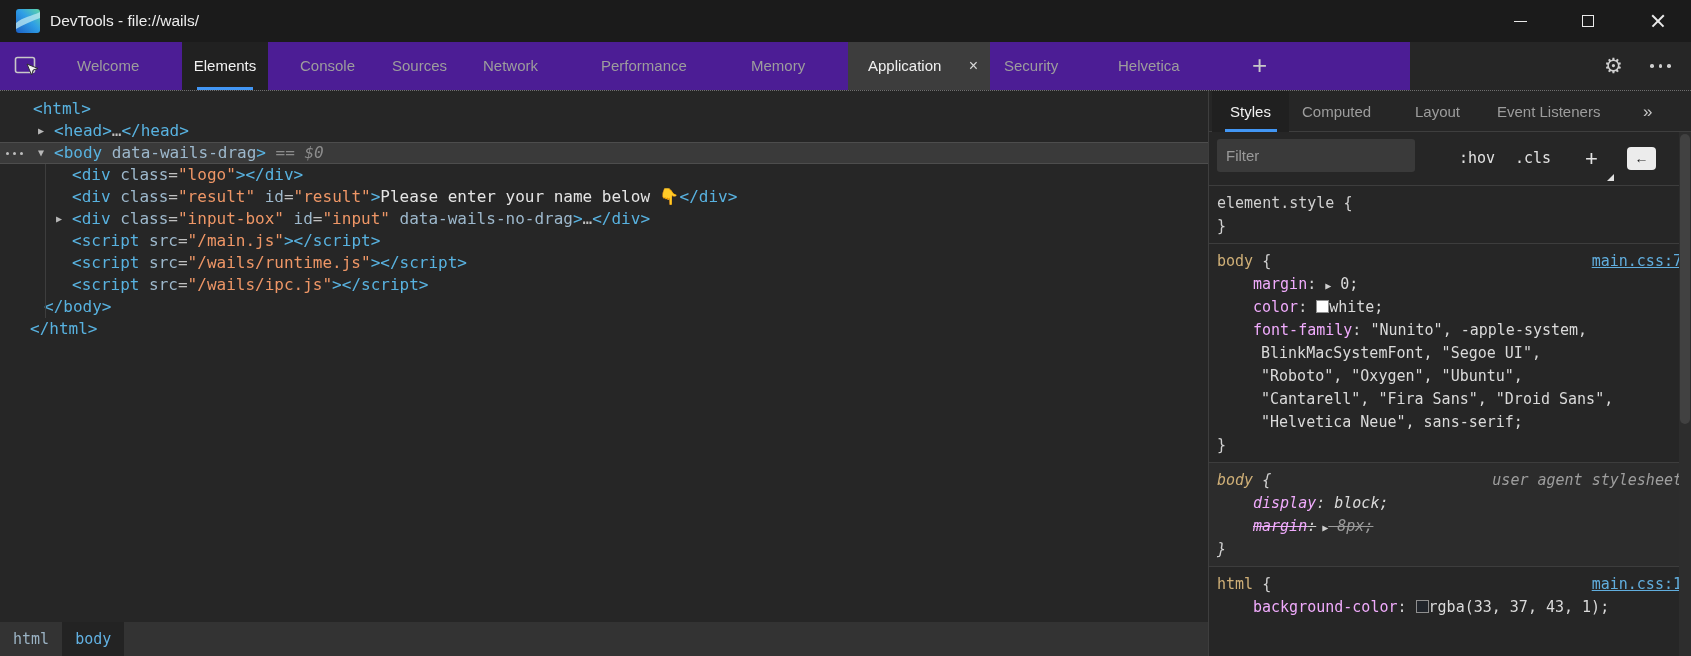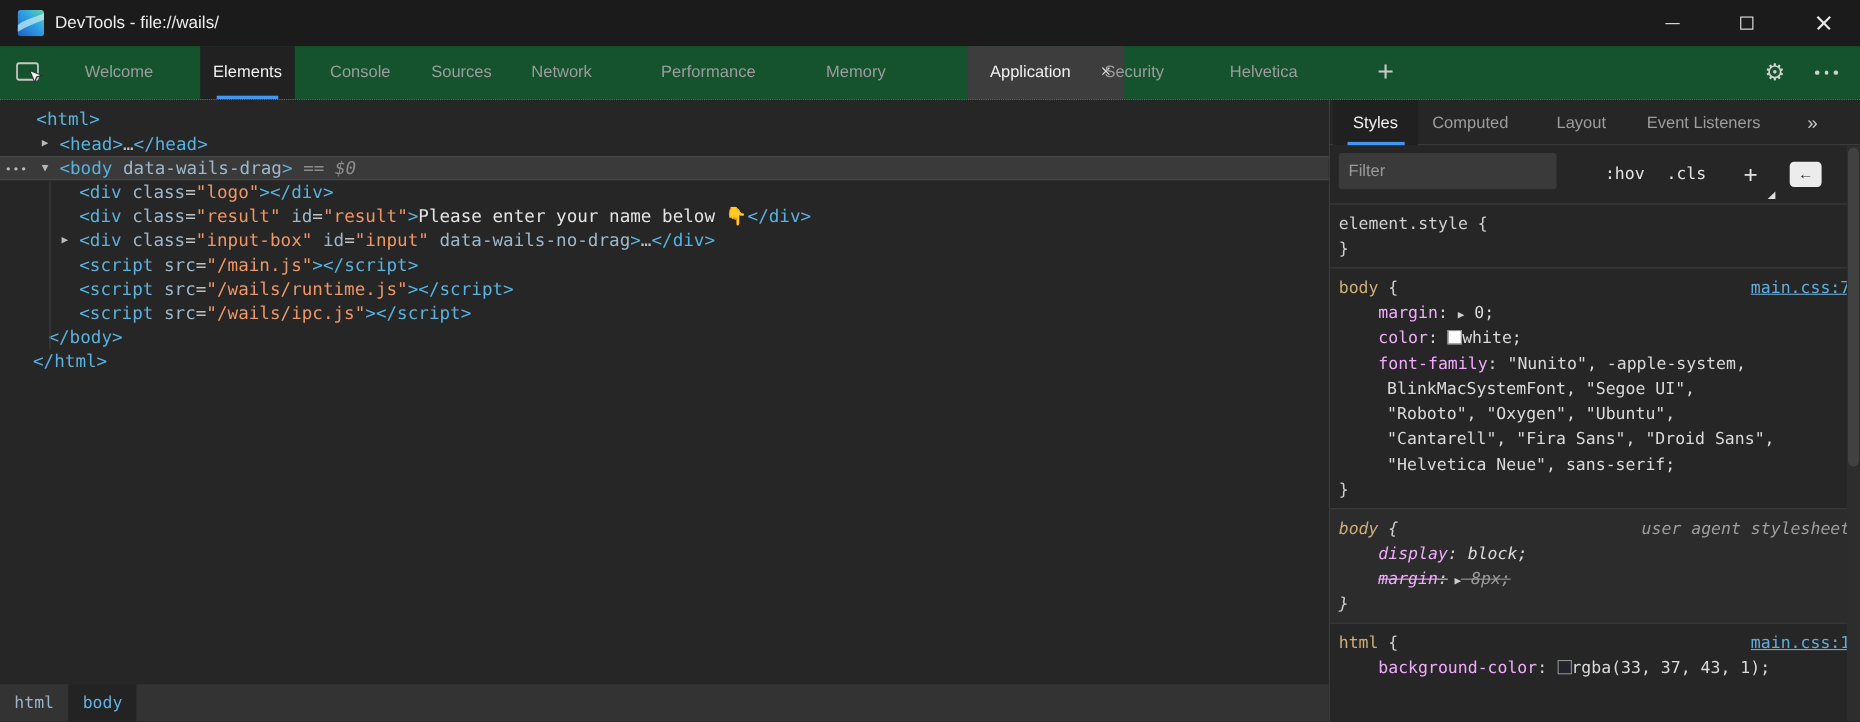--- a/index.html
+++ b/index.html
@@ -13,27 +13,27 @@
   #win-title { position:absolute; left:50px; top:0; line-height:42px; font-size:15.5px; color:#ededed; }
   .win-btn { position:absolute; top:0; width:44px; height:42px; display:flex; align-items:center; justify-content:center; }
   #btn-min { left:1498px; } #btn-max { left:1566px; } #btn-close { left:1636px; }
   #btn-min .bar { width:13px; height:0; border-top:1.5px solid #eaeaea; }
   #btn-max .box { width:12px; height:12px; border:1.4px solid #eaeaea; }
   #btn-close .x { position:relative; width:14px; height:14px; }
   #btn-close .x::before, #btn-close .x::after { content:""; position:absolute; left:-1px; top:6px; width:16px; height:1.6px; background:#eaeaea; }
   #btn-close .x::before { transform:rotate(45deg); } #btn-close .x::after { transform:rotate(-45deg); }
 
   
-  #toolbar { position:absolute; left:0; top:42px; width:1691px; height:48px; background:#14532d;text-decoration:underline; }
+  #toolbar { position:absolute; left:0; top:42px; width:1410px; height:48px; background:#4c1d95;text-decoration:underline; }
   .tool-tab { position:absolute; top:0; height:48px; line-height:48px; font-size:15px; color:#9d9d9d; white-space:nowrap; }
   .tab-box { position:absolute; top:0; height:48px; }
   #tab-elements-box { left:182px; width:86px; background:#212121; text-align:center; }
   #tab-elements-box .tool-tab { position:static; color:#f2f2f2;margin-top:12px; }
   #tab-elements-underline { position:absolute; left:15px; bottom:0; width:56px; height:3px; }
-  #tab-application-box { left:880px; width:142px; background:#3d3d3d;padding-left:35px; }
+  #tab-application-box { left:848px; width:142px; background:#3d3d3d;padding-left:35px; }
   #tab-application-box .tool-tab { left:20px; color:#f0f0f0; }
   #tab-app-close { position:absolute; right:12px; top:0; height:48px; line-height:48px; font-size:16px; color:#d8d8d8; }
   #inspect-icon { position:absolute; left:14px; top:12px; width:26px; height:24px; }
   #new-tab-btn { position:absolute; left:1252px; top:0; height:48px; line-height:46px; font-size:26px; font-weight:300; color:#c8c8c8; }
   #issues-badge { position:absolute; left:1538px; top:49px; width:54px; height:30px; background:#3a3a3a; border-radius:4px; display:flex; align-items:center; justify-content:center; gap:7px; }
   #bubble { position:relative; width:15px; height:12px; border-radius:7px; }
   #bubble::after { content:""; position:absolute; left:2px; bottom:-3px; width:5px; height:5px; background:inherit; clip-path:polygon(0 0, 100% 0, 0 100%); }
   #badge-count { font-size:14.5px; color:#f0f0f0; }
   #gear-btn { position:absolute; left:1604px; top:0; height:48px; line-height:48px; font-size:21px; color:#cfcfcf; font-family:"DejaVu Sans", sans-serif; }
   #more-btn { position:absolute; left:1650px; top:0; height:48px; display:flex; align-items:center; gap:5px; }

